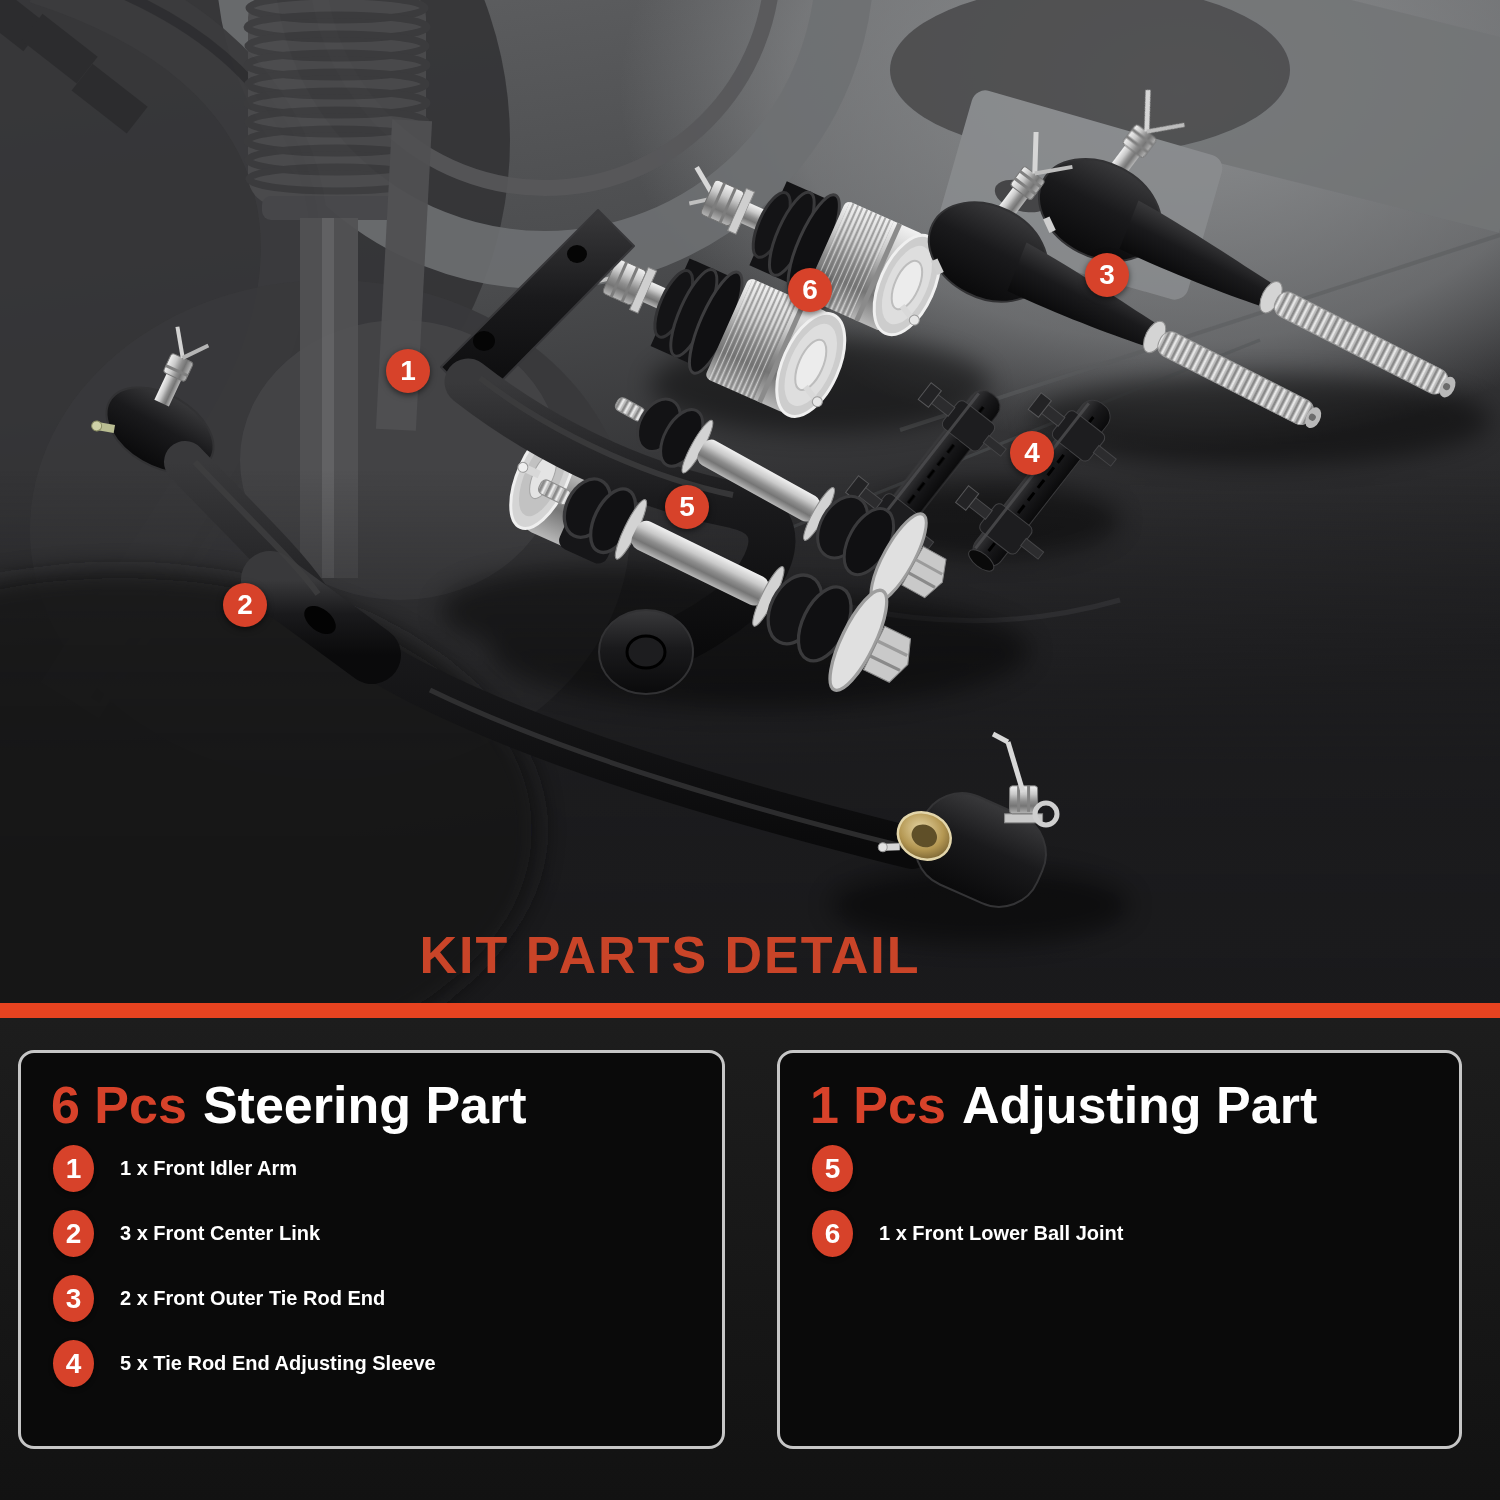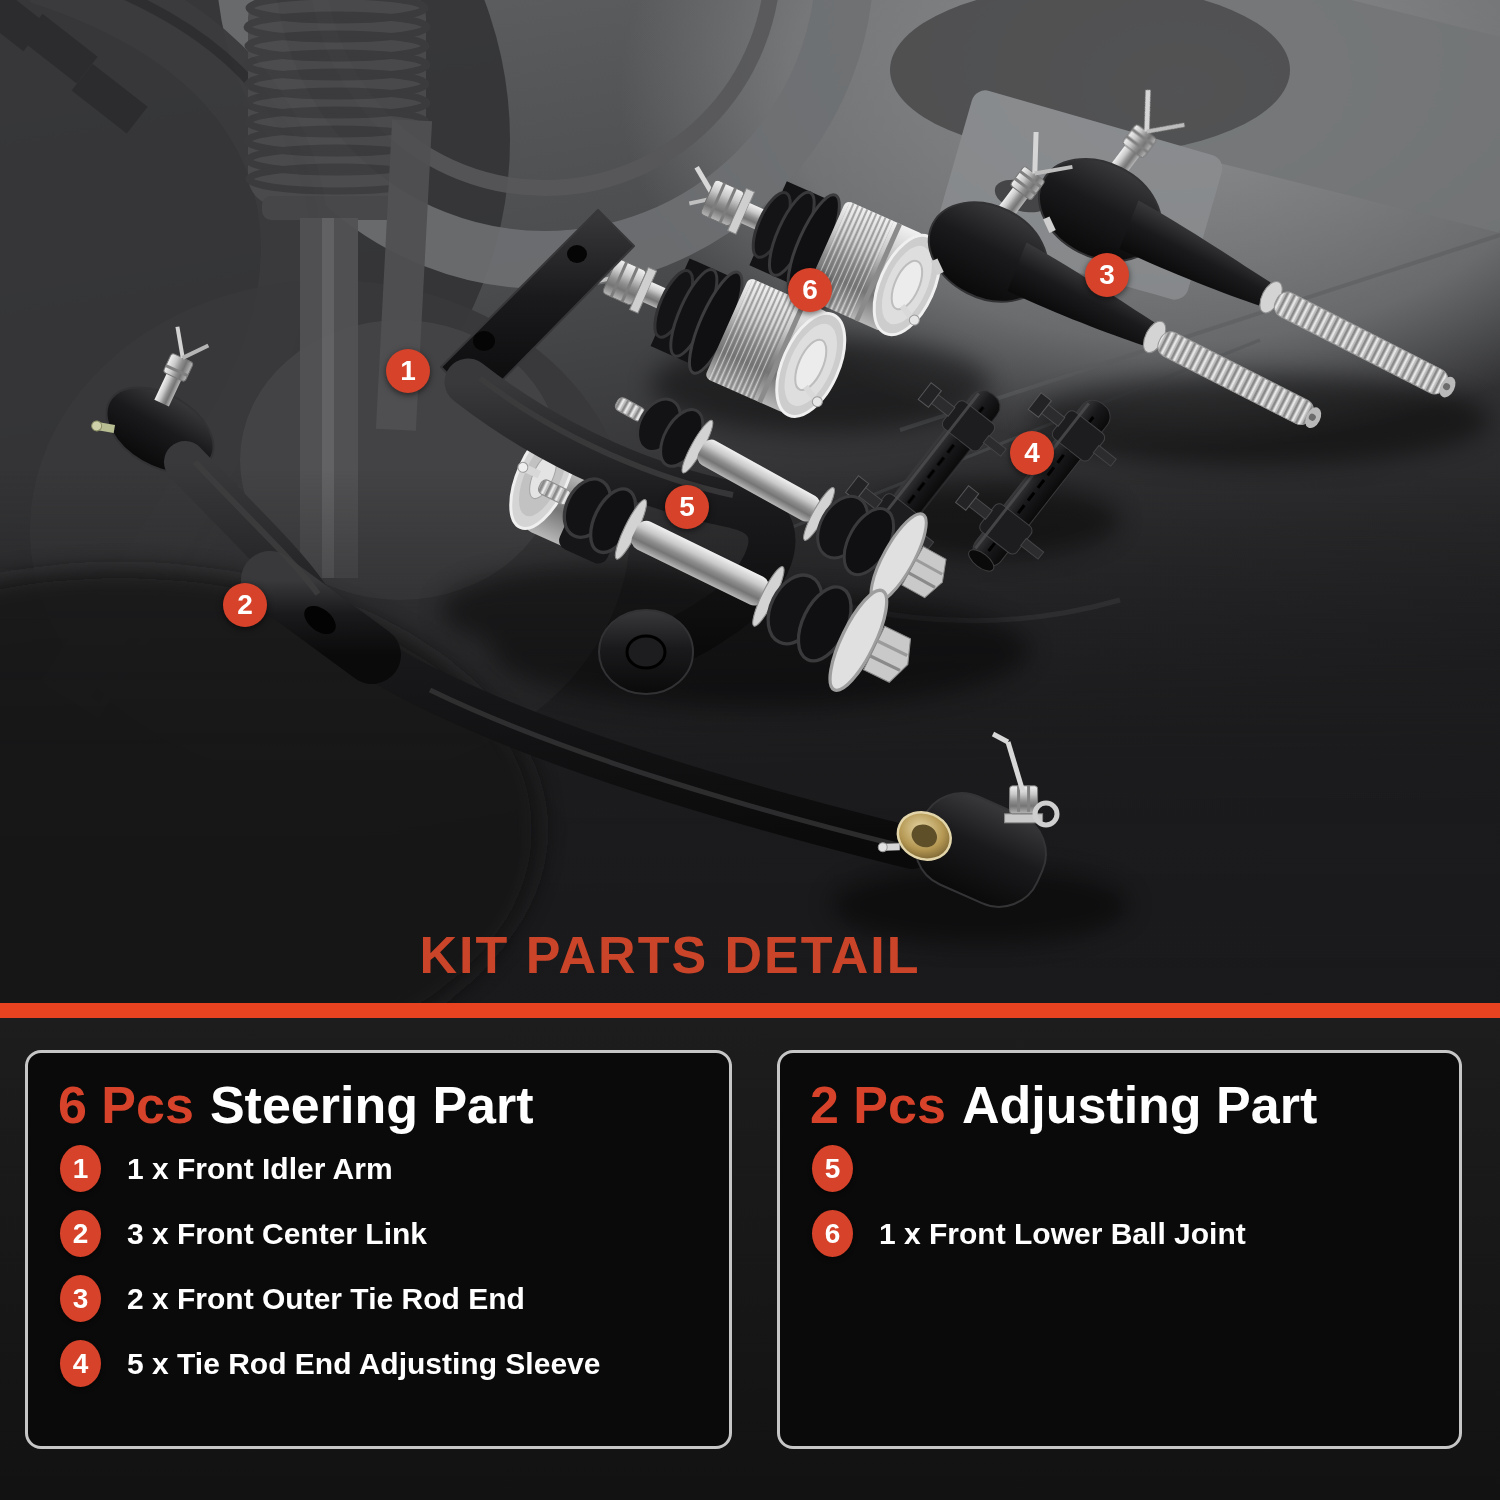--- a/index.html
+++ b/index.html
@@ -13,31 +13,31 @@
           box-shadow:0 2px 6px rgba(0,0,0,.55);}
   .kit-title{position:absolute;left:0;top:925px;width:1340px;text-align:center;
              font-size:52px;font-weight:bold;letter-spacing:2px;
              color:var(--title_red,#c94428);}
   .red-bar{position:absolute;left:0;top:1003px;width:1500px;height:15px;
            background:var(--bar_red,#e74320);}
   .panel-area{position:absolute;left:0;top:1018px;width:1500px;height:482px;
               background:linear-gradient(#1d1d1d,#121212);}
   .kit-box{position:absolute;top:32px;height:399px;background:#0a0a0a;
            border:3px solid #c6c6c6;border-radius:16px;box-sizing:border-box;}
-  .kit-box.left{left:25px;width:707px;padding-left:35px;}
+  .kit-box.left{left:18px;width:707px;padding-left:35px;}
   .kit-box.right{left:777px;width:685px;}
   .box-header{position:absolute;left:30px;top:22px;font-size:52px;font-weight:bold;
               color:#fff;white-space:nowrap;}
   .box-header .count{color:var(--accent_red,#d7422a);margin-right:16px;}
   .kit-row{position:absolute;left:32px;display:flex;align-items:center;}
   .row-badge{width:41px;height:47px;border-radius:50%;flex:0 0 auto;
              background:var(--accent_red,#d7422a);color:#fff;font-weight:bold;
              font-size:28px;display:flex;align-items:center;justify-content:center;
              box-shadow:0 2px 4px rgba(0,0,0,.5);}
-  .row-text{margin-left:26px;color:#fff;font-weight:bold;font-size:30px;
+  .row-text{margin-left:26px;color:#fff;font-weight:bold;font-size:20px;
             white-space:nowrap;}
   .r1{top:92px;} .r2{top:157px;} .r3{top:222px;} .r4{top:287px;}
 </style>
 </head>
 <body>
 
 <div class="stage">
 
   <div class="photo-wrap">
   <svg width="1500" height="1003" viewBox="0 0 1500 1003">
@@ -396,21 +396,21 @@
         <div class="row-text">2 x Front Outer Tie Rod End</div>
       </div>
       <div class="kit-row r4">
         <div class="row-badge">4</div>
         <div class="row-text">5 x Tie Rod End Adjusting Sleeve</div>
       </div>
     </div>
 
     <div class="kit-box right">
       <div class="box-header">
-        <span class="count">2 Pcs</span><span>Adjusting Part</span>
+        <span class="count">1 Pcs</span><span>Adjusting Part</span>
       </div>
       <div class="kit-row r1">
         <div class="row-badge">5</div>
       </div>
       <div class="kit-row r2">
         <div class="row-badge">6</div>
         <div class="row-text">1 x Front Lower Ball Joint</div>
       </div>
     </div>
 

